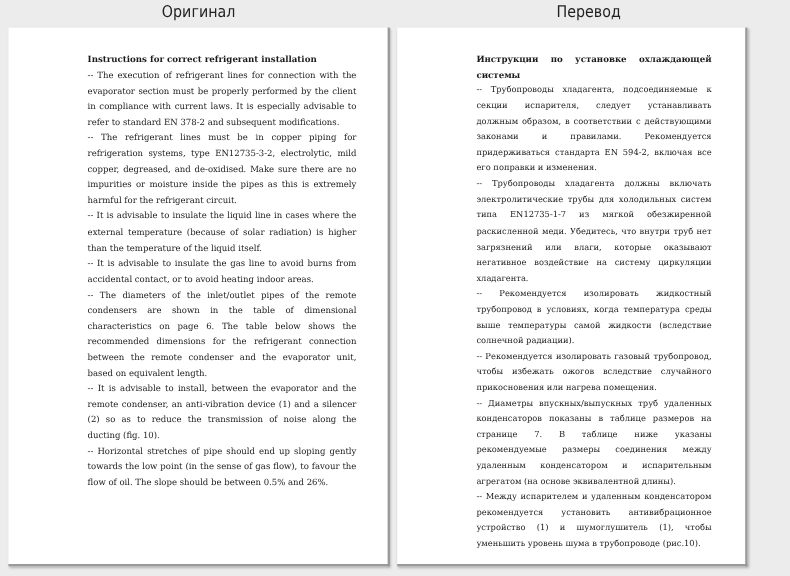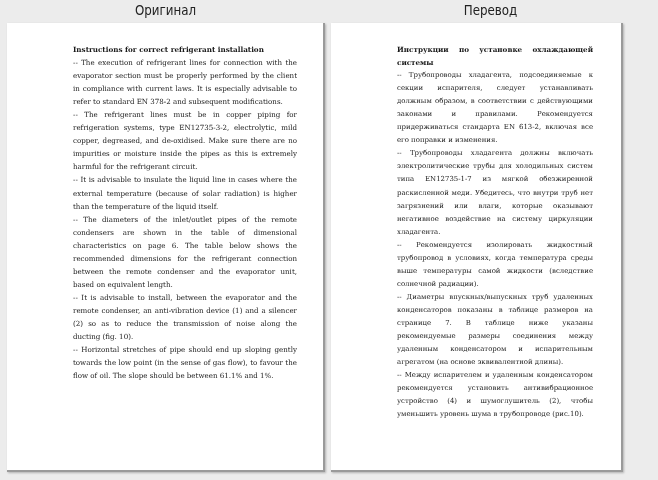--- a/index.html
+++ b/index.html
@@ -45,28 +45,30 @@
 
 <div id="title-left" class="col-title">Оригинал</div>
 <div id="title-right" class="col-title">Перевод</div>
 
 <div id="page-left" class="page">
   <div class="content">
     <h1>Instructions for correct refrigerant installation</h1>
     <p>-- The execution of refrigerant lines for connection with the evaporator section must be properly performed by the client in compliance with current laws. It is especially advisable to refer to standard EN 378-2 and subsequent modifications.</p>
     <p>-- The refrigerant lines must be in copper piping for refrigeration systems, type EN12735-3-2, electrolytic, mild copper, degreased, and de-oxidised. Make sure there are no impurities or moisture inside the pipes as this is extremely harmful for the refrigerant circuit.</p>
     <p>-- It is advisable to insulate the liquid line in cases where the external temperature (because of solar radiation) is higher than the temperature of the liquid itself.</p>
+    <p>-- It is advisable to insulate the gas line to avoid burns from accidental contact, or to avoid heating indoor areas.</p>
     <p>-- The diameters of the inlet/outlet pipes of the remote condensers are shown in the table of dimensional characteristics on page 6. The table below shows the recommended dimensions for the refrigerant connection between the remote condenser and the evaporator unit, based on equivalent length.</p>
     <p>-- It is advisable to install, between the evaporator and the remote condenser, an anti-vibration device (1) and a silencer (2) so as to reduce the transmission of noise along the ducting (fig. 10).</p>
-    <p>-- Horizontal stretches of pipe should end up sloping gently towards the low point (in the sense of gas flow), to favour the flow of oil. The slope should be between 61.1% and 1%.</p>
+    <p>-- Horizontal stretches of pipe should end up sloping gently towards the low point (in the sense of gas flow), to favour the flow of oil. The slope should be between 0.5% and 26%.</p>
   </div>
 </div>
 
 <div id="page-right" class="page">
   <div class="content">
     <h1>Инструкции по установке охлаждающей системы</h1>
-    <p>-- Трубопроводы хладагента, подсоединяемые к секции испарителя, следует устанавливать должным образом, в соответствии с действующими законами и правилами. Рекомендуется придерживаться стандарта EN 613-2, включая все его поправки и изменения.</p>
+    <p>-- Трубопроводы хладагента, подсоединяемые к секции испарителя, следует устанавливать должным образом, в соответствии с действующими законами и правилами. Рекомендуется придерживаться стандарта EN 594-2, включая все его поправки и изменения.</p>
     <p>-- Трубопроводы хладагента должны включать электролитические трубы для холодильных систем типа EN12735-1-7 из мягкой обезжиренной раскисленной меди. Убедитесь, что внутри труб нет загрязнений или влаги, которые оказывают негативное воздействие на систему циркуляции хладагента.</p>
     <p>-- Рекомендуется изолировать жидкостный трубопровод в условиях, когда температура среды выше температуры самой жидкости (вследствие солнечной радиации).</p>
+    <p>-- Рекомендуется изолировать газовый трубопровод, чтобы избежать ожогов вследствие случайного прикосновения или нагрева помещения.</p>
     <p>-- Диаметры впускных/выпускных труб удаленных конденсаторов показаны в таблице размеров на странице 7. В таблице ниже указаны рекомендуемые размеры соединения между удаленным конденсатором и испарительным агрегатом (на основе эквивалентной длины).</p>
-    <p>-- Между испарителем и удаленным конденсатором рекомендуется установить антивибрационное устройство (4) и шумоглушитель (2), чтобы уменьшить уровень шума в трубопроводе (рис.10).</p>
+    <p>-- Между испарителем и удаленным конденсатором рекомендуется установить антивибрационное устройство (1) и шумоглушитель (1), чтобы уменьшить уровень шума в трубопроводе (рис.10).</p>
   </div>
 </div>
 
 </body></html>

